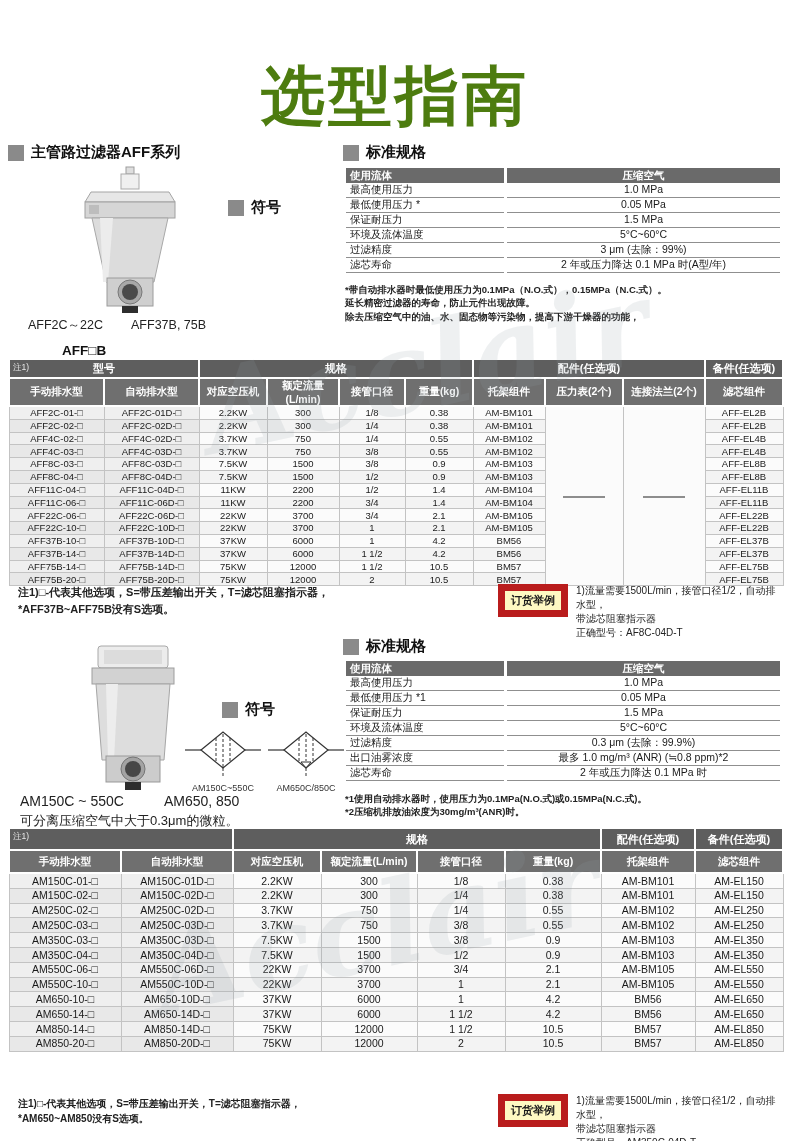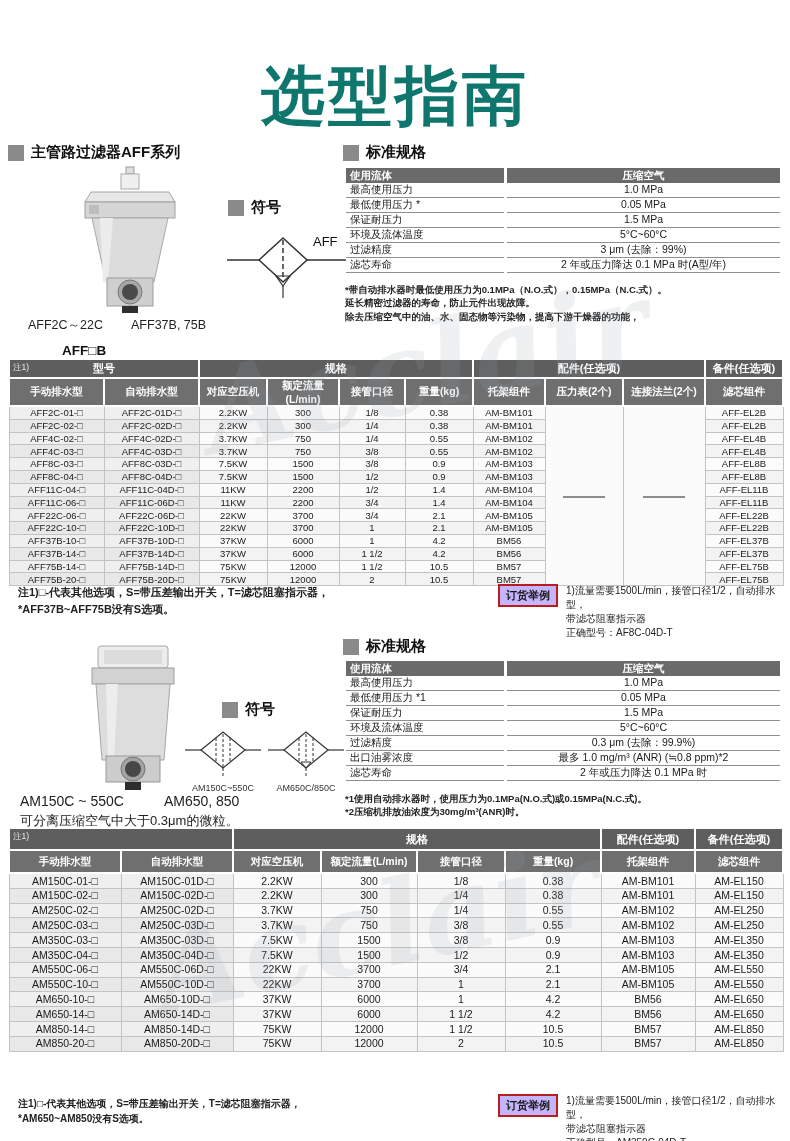--- a/index.html
+++ b/index.html
@@ -2,21 +2,21 @@
 <html><head>
 <meta charset="utf-8">
 <style>
   html,body{margin:0;padding:0;background:#fff;}
   .page{position:relative;width:790px;height:1141px;background:#ffffff;overflow:hidden;
         font-family:"Liberation Sans","DejaVu Sans",sans-serif;color:#1a1a1a;}
   .abs{position:absolute;}
 
   
   .title{position:absolute;top:10px;left:0;width:100%;text-align:center;
-         font-size:64px;font-weight:900;letter-spacing:3px;color:#0f766e;}
+         font-size:64px;font-weight:900;letter-spacing:3px;color:#4d7c0f;}
 
   
   .wm{position:absolute;font-family:"DejaVu Serif",serif;font-style:italic;font-weight:bold;
       font-size:115px;color:#93a0a8;opacity:0.15;transform:rotate(-12deg);
       pointer-events:none;white-space:nowrap;z-index:5;}
 
   
   .sec-head{position:absolute;display:flex;align-items:center;gap:7px;
             font-size:15px;font-weight:bold;color:#111;}
   .sq{display:inline-block;width:16px;height:16px;background:#8a8a8a;}
@@ -50,22 +50,22 @@
   th.rel{position:relative;}
   .noteref{position:absolute;left:3px;top:2px;font-size:8.5px;font-weight:normal;color:#e8e8e8;}
 
   
   .caption{position:absolute;font-size:12.5px;color:#222;}
   .caption .gap{display:inline-block;width:28px;}
   .model-code{position:absolute;font-size:13.5px;font-weight:bold;color:#111;}
   .desc{position:absolute;font-size:13px;color:#222;}
   .fnotes{position:absolute;font-size:11px;font-weight:bold;color:#222;line-height:1.5;}
   .order{position:absolute;display:flex;gap:8px;align-items:flex-start;}
-  .order-label{border:2px solid #b91c1c;padding:2px 6px;font-size:11px;font-weight:bold;
-               white-space:nowrap;background:#c4b5fd;}
+  .order-label{border:7px solid #b91c1c;padding:2px 6px;font-size:11px;font-weight:bold;
+               white-space:nowrap;background:#fef9c3;}
   .order-lines{font-size:10px;color:#222;line-height:1.4;}
 
   .sym-label{font-size:9px;color:#333;text-align:center;margin-top:1px;}
   svg text{font-family:"Liberation Sans","DejaVu Sans",sans-serif;}
 </style>
 </head>
 <body>
 
 <div class="page">
 
@@ -97,31 +97,20 @@
 
   <div class="caption" style="left:28px;top:317px;width:270px">
     <span>AFF2C～22C</span><span class="gap"></span><span>AFF37B, 75B</span>
   </div>
 
   <div class="model-code" style="left:62px;top:343px">AFF□B</div>
 
   <div class="sec-head" style="left:228px;top:198px">
     <span class="sq"></span>
     <span>符号</span>
-  </div>
-  <div class="abs" style="left:225px;top:228px">
-    <svg width="135" height="75" viewBox="0 0 135 75">
-      <line x1="2" y1="32" x2="34" y2="32" stroke="#333" stroke-width="1.5"></line>
-      <polygon points="34,32 58,10 82,32 58,54" fill="none" stroke="#333" stroke-width="1.5"></polygon>
-      <line x1="58" y1="12" x2="58" y2="52" stroke="#333" stroke-width="1.5" stroke-dasharray="5,3"></line>
-      <polygon points="51,48 65,48 58,58" fill="none" stroke="#333" stroke-width="1.2"></polygon>
-      <line x1="58" y1="58" x2="58" y2="70" stroke="#333" stroke-width="1.2"></line>
-      <line x1="82" y1="32" x2="133" y2="32" stroke="#333" stroke-width="1.5"></line>
-      <text x="88" y="18" font-size="13" fill="#111">AFF</text>
-    </svg>
   </div>
 
   <div class="sec-head" style="left:343px;top:143px">
     <span class="sq"></span>
     <span>标准规格</span>
   </div>
 
   <table class="spec abs" style="left:343px;top:168px">
     <colgroup>
         <col style="width:158px">

